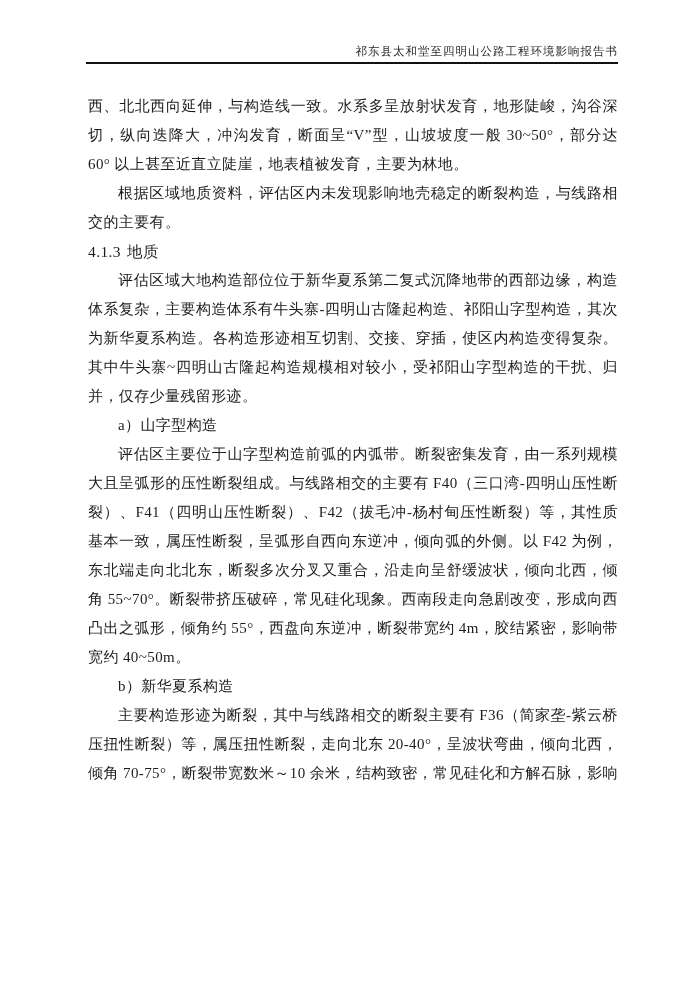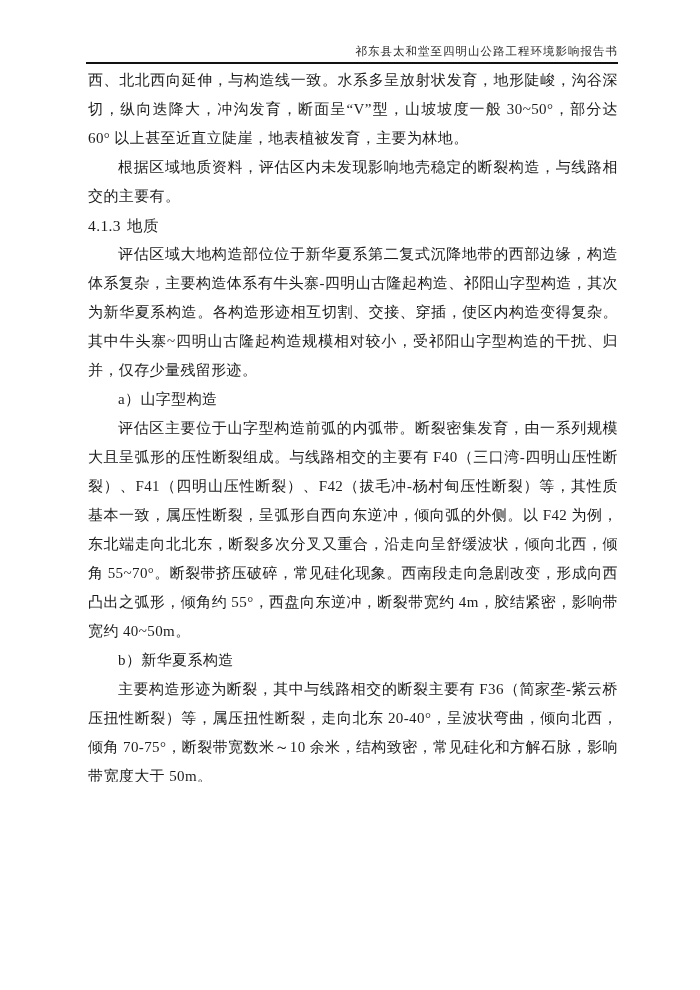--- a/index.html
+++ b/index.html
@@ -29,21 +29,21 @@
   .header-rule {
     position: absolute;
     top: 62px;
     left: 86px;
     right: 82px;
     border-top: 2px solid #111;
     height: 0;
   }
   .content {
     position: absolute;
-    top: 66px;
+    top: 92px;
     left: 88px;
     width: 530px;
     font-size: 15px;
     line-height: 29px;
     text-align: justify;
     text-justify: inter-ideograph;
     letter-spacing: 0.4px;
   }
   .content p {
     margin: 0;

